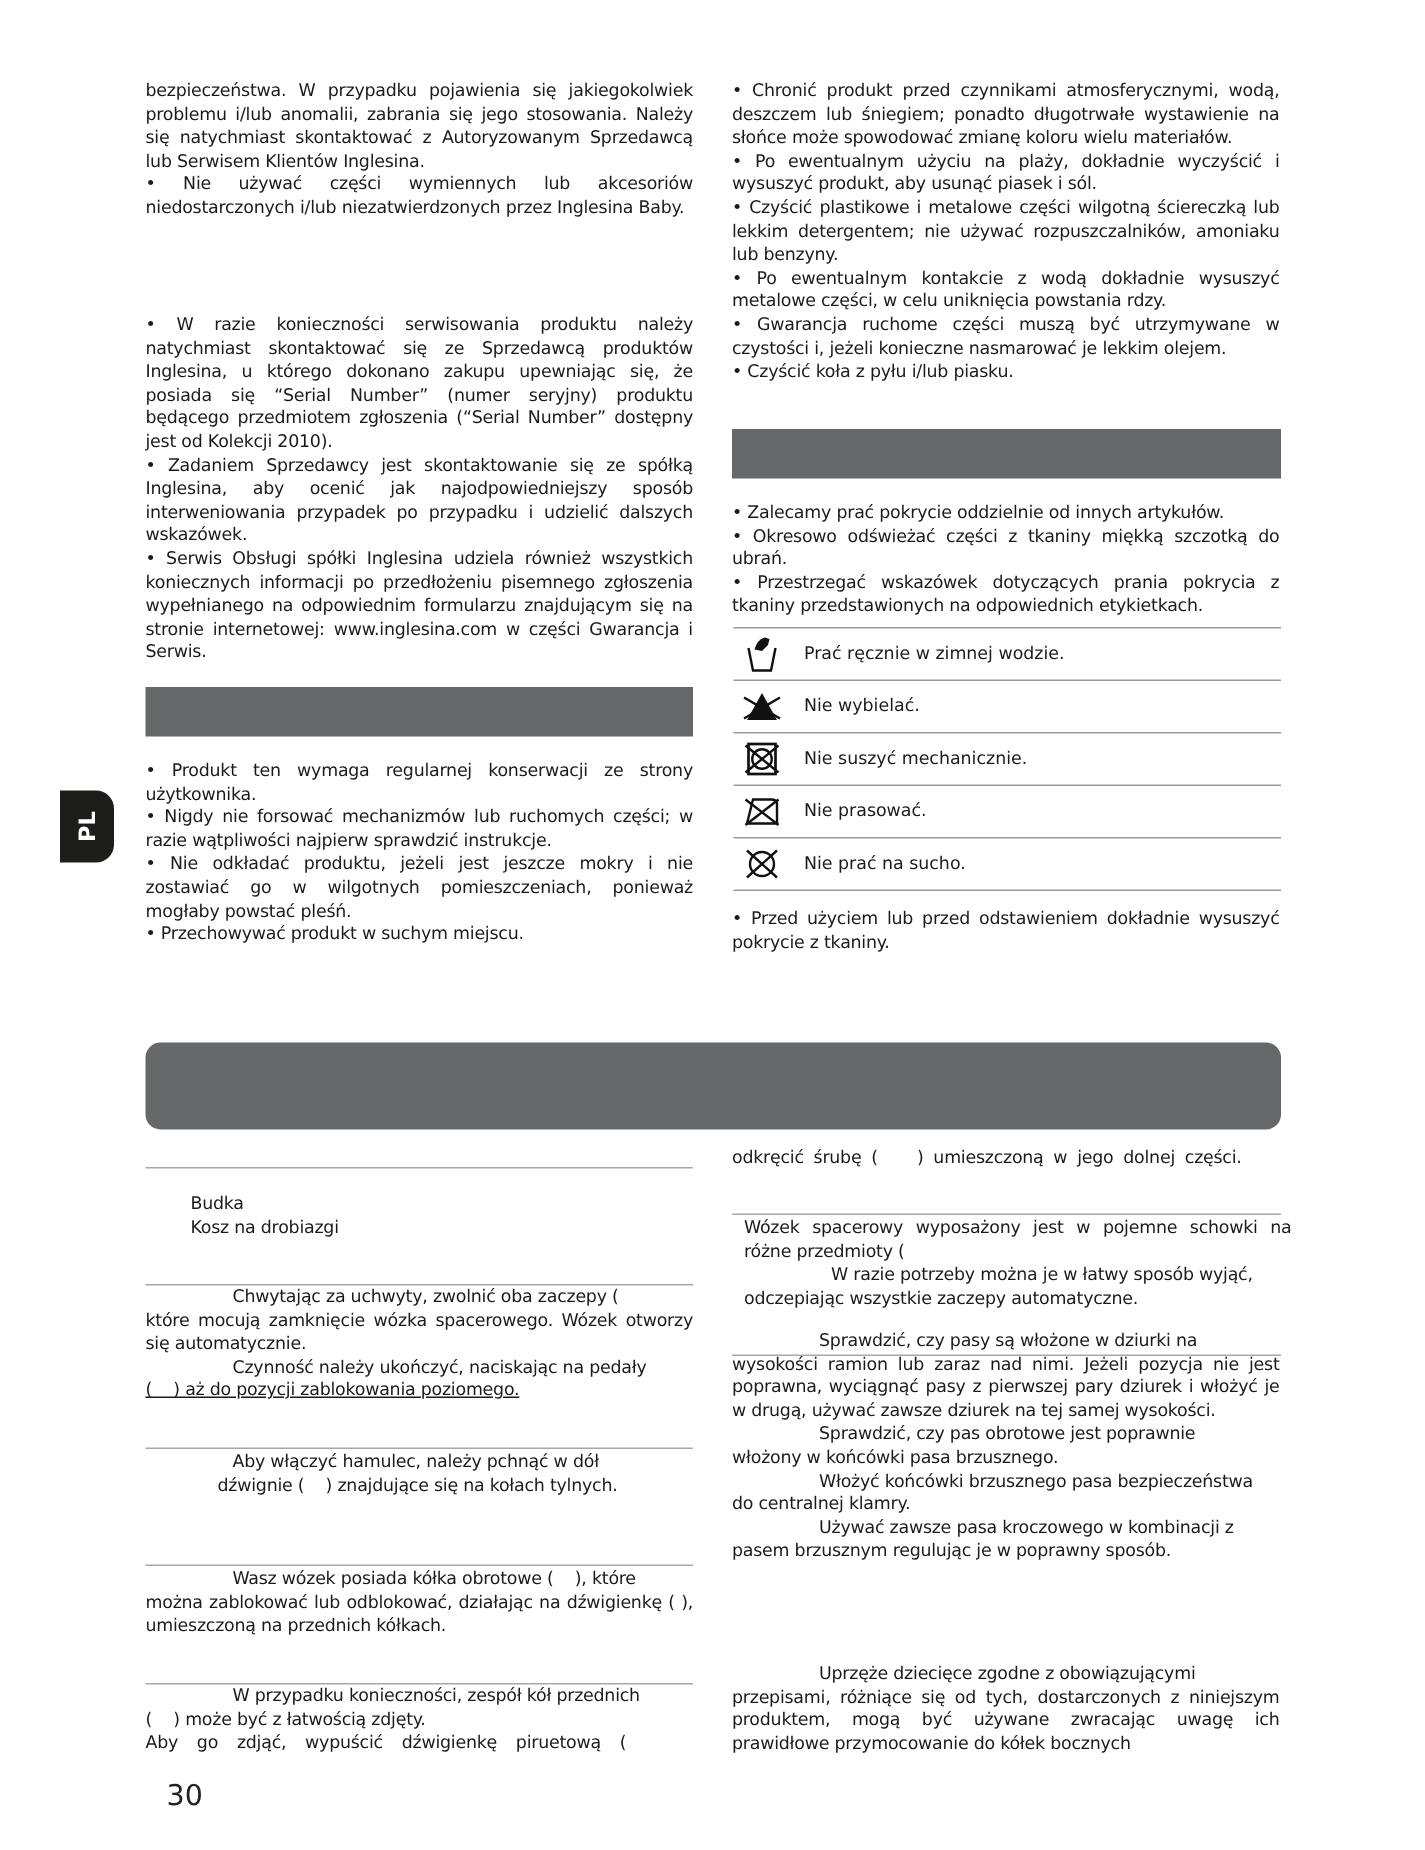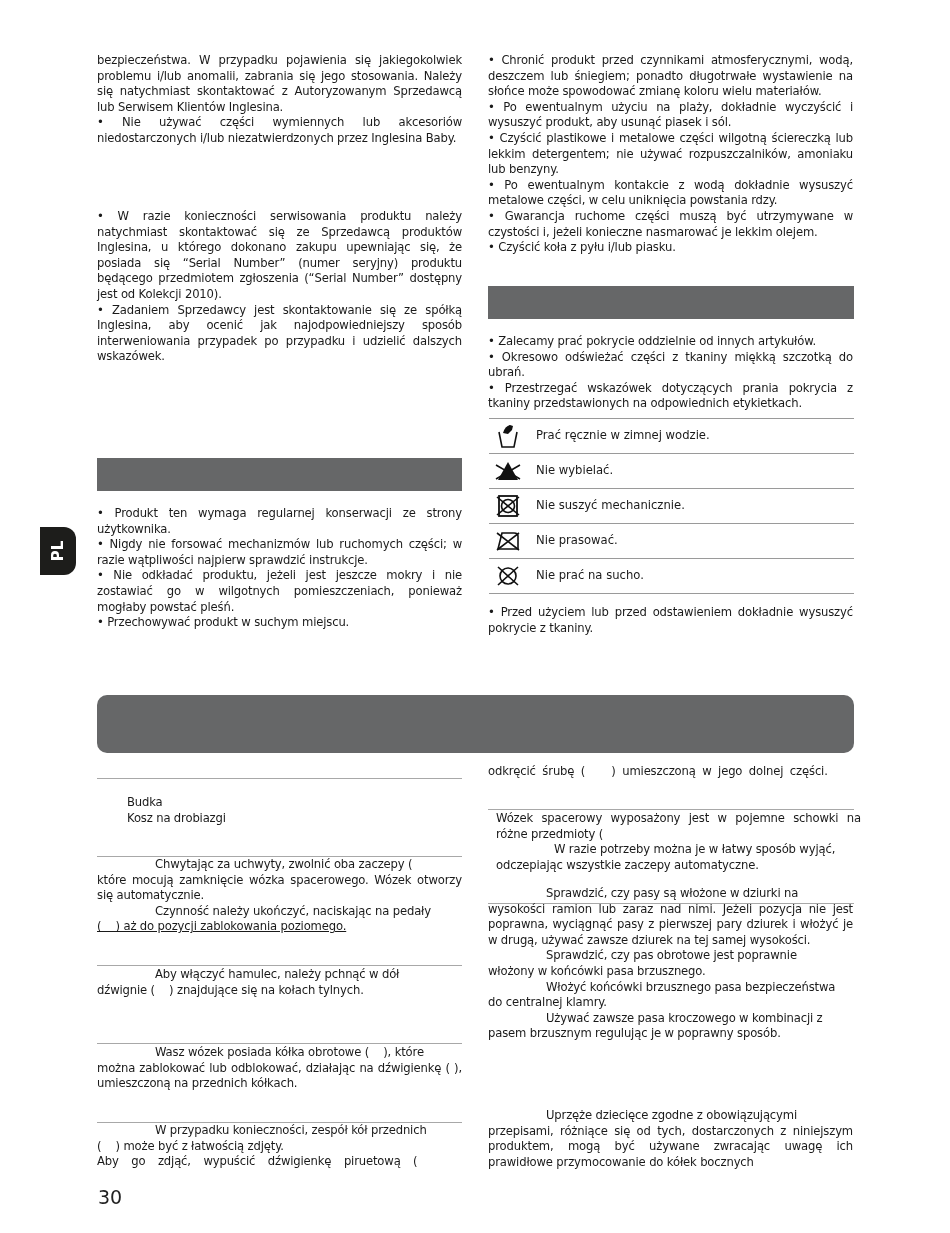--- a/index.html
+++ b/index.html
@@ -9,33 +9,34 @@
   .p { margin:0; }
   .bar { position:absolute; background:#666768; }
   .rule { position:absolute; height:1px; background:#a8a8a8; }
   .ind { display:inline-block; width:58px; }
   .tab-pl { position:absolute; left:40px; top:527px; width:36px; height:48px; background:#1d1d1b;
             border-radius:0 12px 12px 0; color:#fff; font-weight:bold; font-size:15px; }
   .tab-pl span { position:absolute; left:50%; top:50%; transform:translate(-50%,-50%) rotate(-90deg); white-space:nowrap; }
   .care-row { position:absolute; left:489px; width:365px; height:34px; border-top:1px solid #9a9a9a; }
   .care-row .ico { position:absolute; left:4px; top:4px; width:30px; height:26px; }
   .care-row .txt { position:absolute; left:47px; top:9px; font-size:11.6px; }
-  .pagenum { position:absolute; left:98px; top:1186px; font-size:19px; color:#222;text-align:right; }
+  .pagenum { position:absolute; left:111px; top:1186px; font-size:19px; color:#222;text-align:right; }
 </style>
 </head>
 <body>
 
 <div class="col" style="left:97px; top:53px; width:365px;">
   <p class="p">bezpieczeństwa. W przypadku pojawienia się jakiegokolwiek problemu i/lub anomalii, zabrania się jego stosowania. Należy się natychmiast skontaktować z Autoryzowanym Sprzedawcą lub Serwisem Klientów Inglesina.</p>
   <p class="p">• Nie używać części wymiennych lub akcesoriów niedostarczonych i/lub niezatwierdzonych przez Inglesina Baby.</p>
 </div>
 
 <div class="col" style="left:97px; top:209px; width:365px;">
   <p class="p">• W razie konieczności serwisowania produktu należy natychmiast skontaktować się ze Sprzedawcą produktów Inglesina, u którego dokonano zakupu upewniając się, że posiada się “Serial Number” (numer seryjny) produktu będącego przedmiotem zgłoszenia (“Serial Number” dostępny jest od Kolekcji 2010).</p>
   <p class="p">• Zadaniem Sprzedawcy jest skontaktowanie się ze spółką Inglesina, aby ocenić jak najodpowiedniejszy sposób interweniowania przypadek po przypadku i udzielić dalszych wskazówek.</p>
+  <p class="p">• Serwis Obsługi spółki Inglesina udziela również wszystkich koniecznych informacji po przedłożeniu pisemnego zgłoszenia wypełnianego na odpowiednim formularzu znajdującym się na stronie internetowej: www.inglesina.com w części Gwarancja i Serwis.</p>
 </div>
 
 <div class="bar" style="left:97px; top:458px; width:365px; height:33px;"></div>
 
 <div class="col" style="left:97px; top:506px; width:365px;">
   <p class="p">• Produkt ten wymaga regularnej konserwacji ze strony użytkownika.</p>
   <p class="p">• Nigdy nie forsować mechanizmów lub ruchomych części; w razie wątpliwości najpierw sprawdzić instrukcje.</p>
   <p class="p">• Nie odkładać produktu, jeżeli jest jeszcze mokry i nie zostawiać go w wilgotnych pomieszczeniach, ponieważ mogłaby powstać pleśń.</p>
   <p class="p">• Przechowywać produkt w suchym miejscu.</p>
 </div>
@@ -124,21 +125,21 @@
 <div class="col" style="left:97px; top:857px; width:365px;">
   <p class="p"><span class="ind"></span><span>Chwytając za uchwyty, zwolnić oba zaczepy (</span></p>
   <p class="p">które mocują zamknięcie wózka spacerowego. Wózek otworzy się automatycznie.</p>
   <p class="p"><span class="ind"></span><span>Czynność należy ukończyć, naciskając na pedały</span></p>
   <p class="p" style="white-space:pre;text-decoration:underline;">(    ) aż do pozycji zablokowania poziomego.</p>
 </div>
 
 <div class="rule" style="left:97px; top:965px; width:365px;"></div>
 <div class="col" style="left:97px; top:967px; width:365px;">
   <p class="p"><span class="ind"></span><span>Aby włączyć hamulec, należy pchnąć w dół</span></p>
-  <p class="p" style="white-space:pre;">dźwignie (    ) znajdujące się na kołach tylnych.</p>
+  <p class="p" style="white-space:pre;margin-left:48px;">dźwignie (    ) znajdujące się na kołach tylnych.</p>
 </div>
 
 <div class="rule" style="left:97px; top:1043px; width:365px;"></div>
 <div class="col" style="left:97px; top:1045px; width:365px;">
   <p class="p" style="white-space:pre;"><span class="ind"></span><span>Wasz wózek posiada kółka obrotowe (    ), które</span></p>
   <p class="p">można zablokować lub odblokować, działając na dźwigienkę (    ), umieszczoną na przednich kółkach.</p>
 </div>
 
 <div class="rule" style="left:97px; top:1122px; width:365px;"></div>
 <div class="col" style="left:97px; top:1123px; width:365px;">

